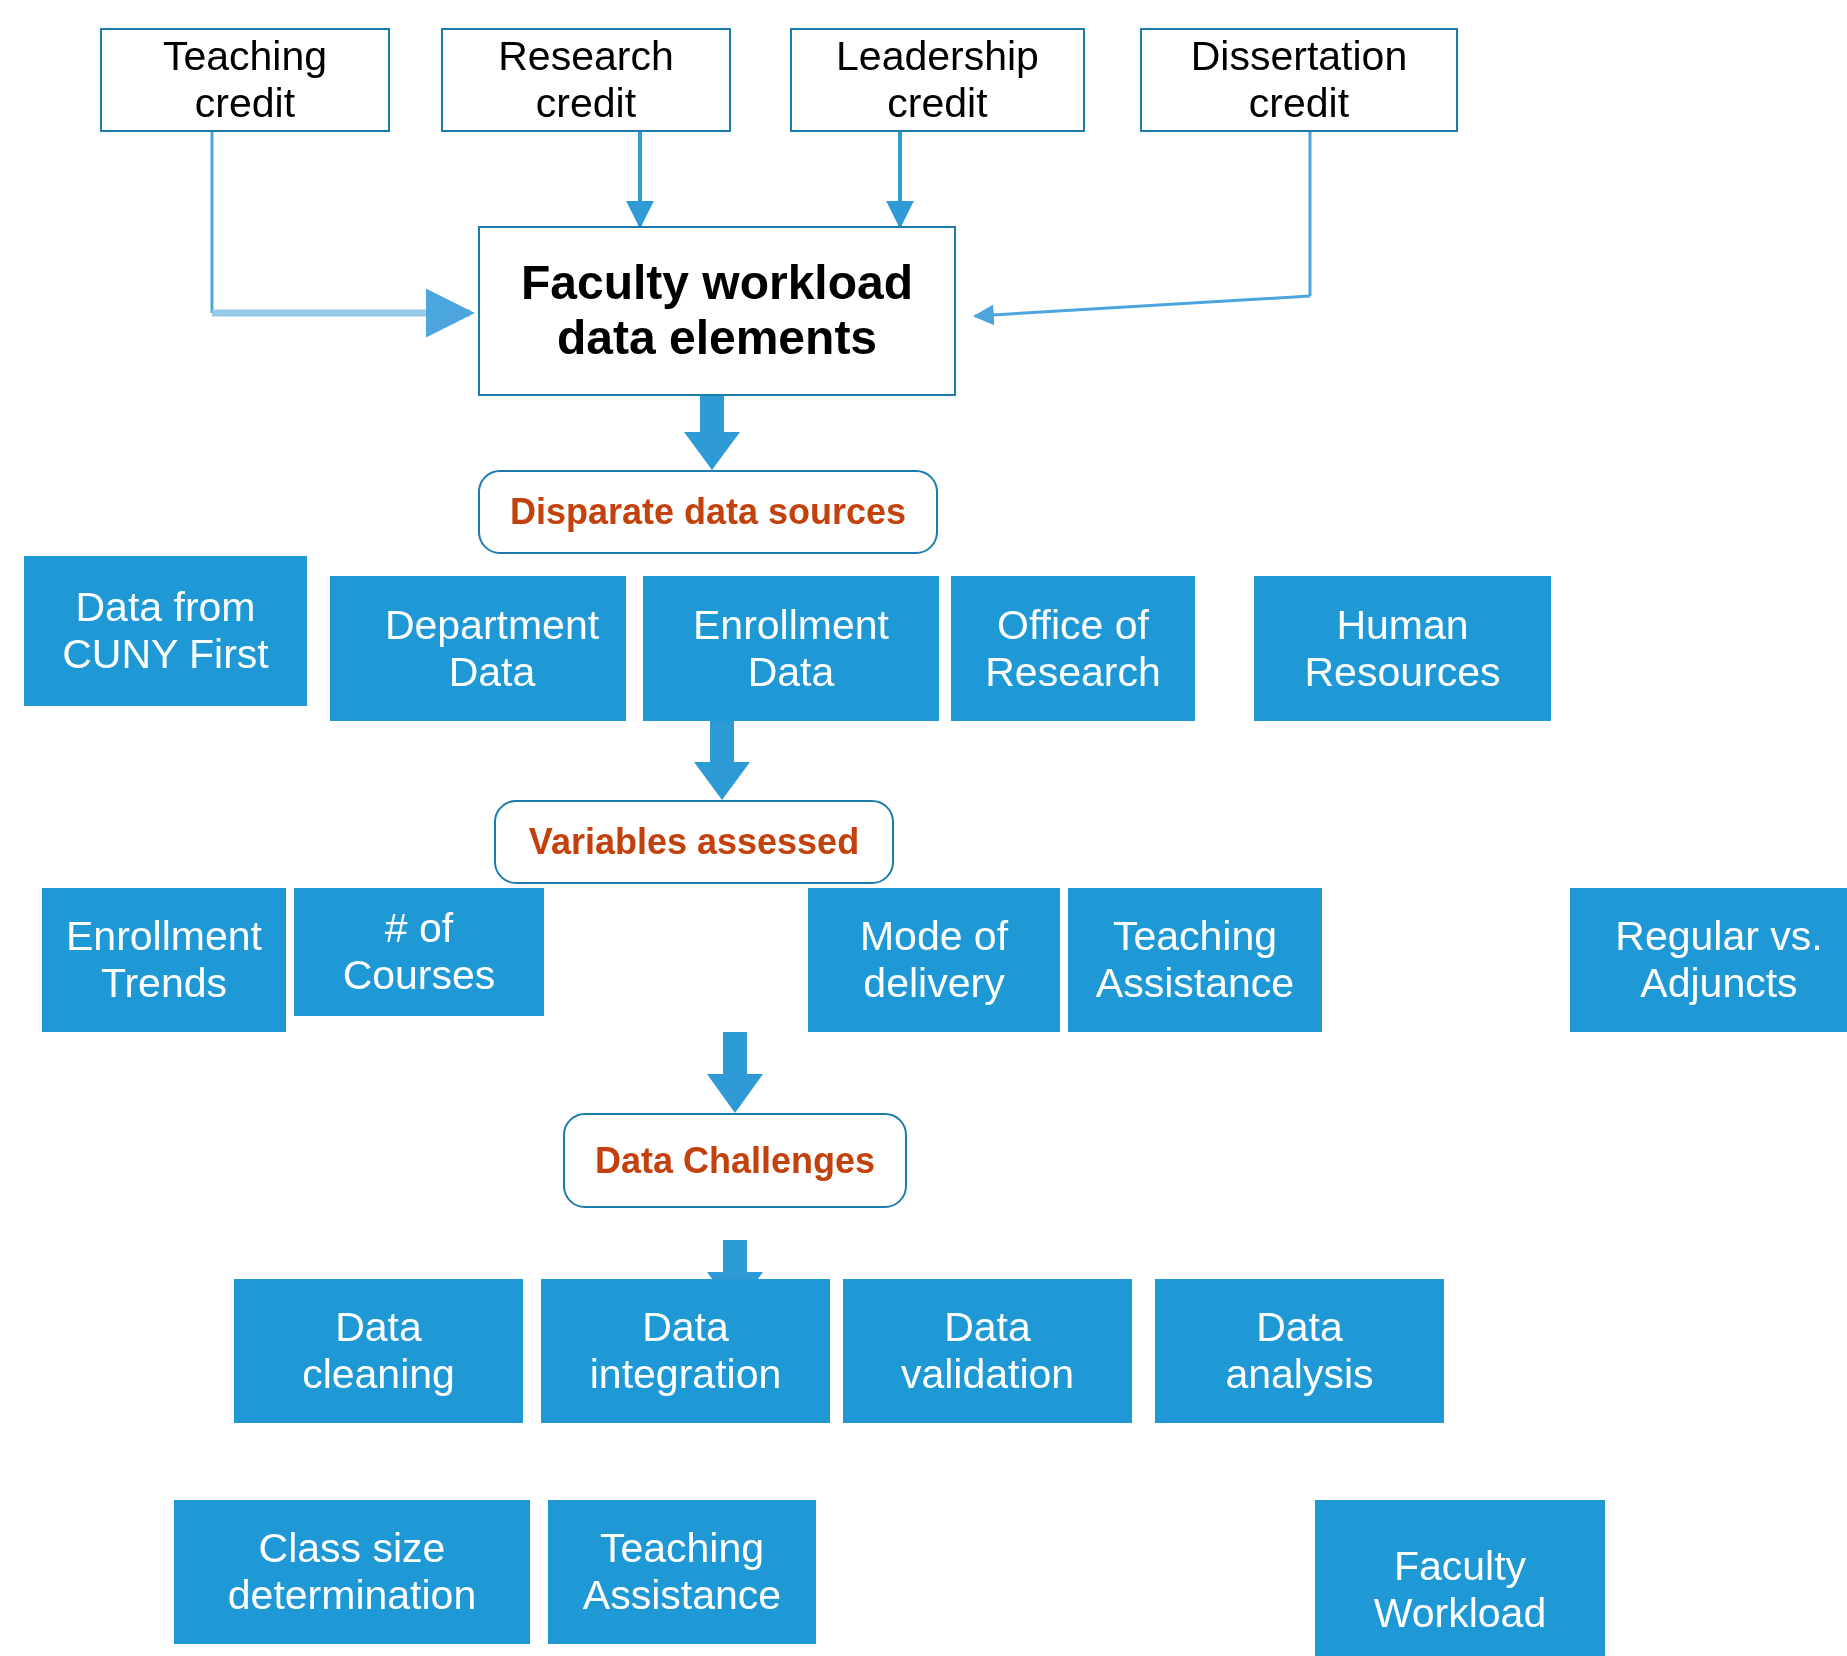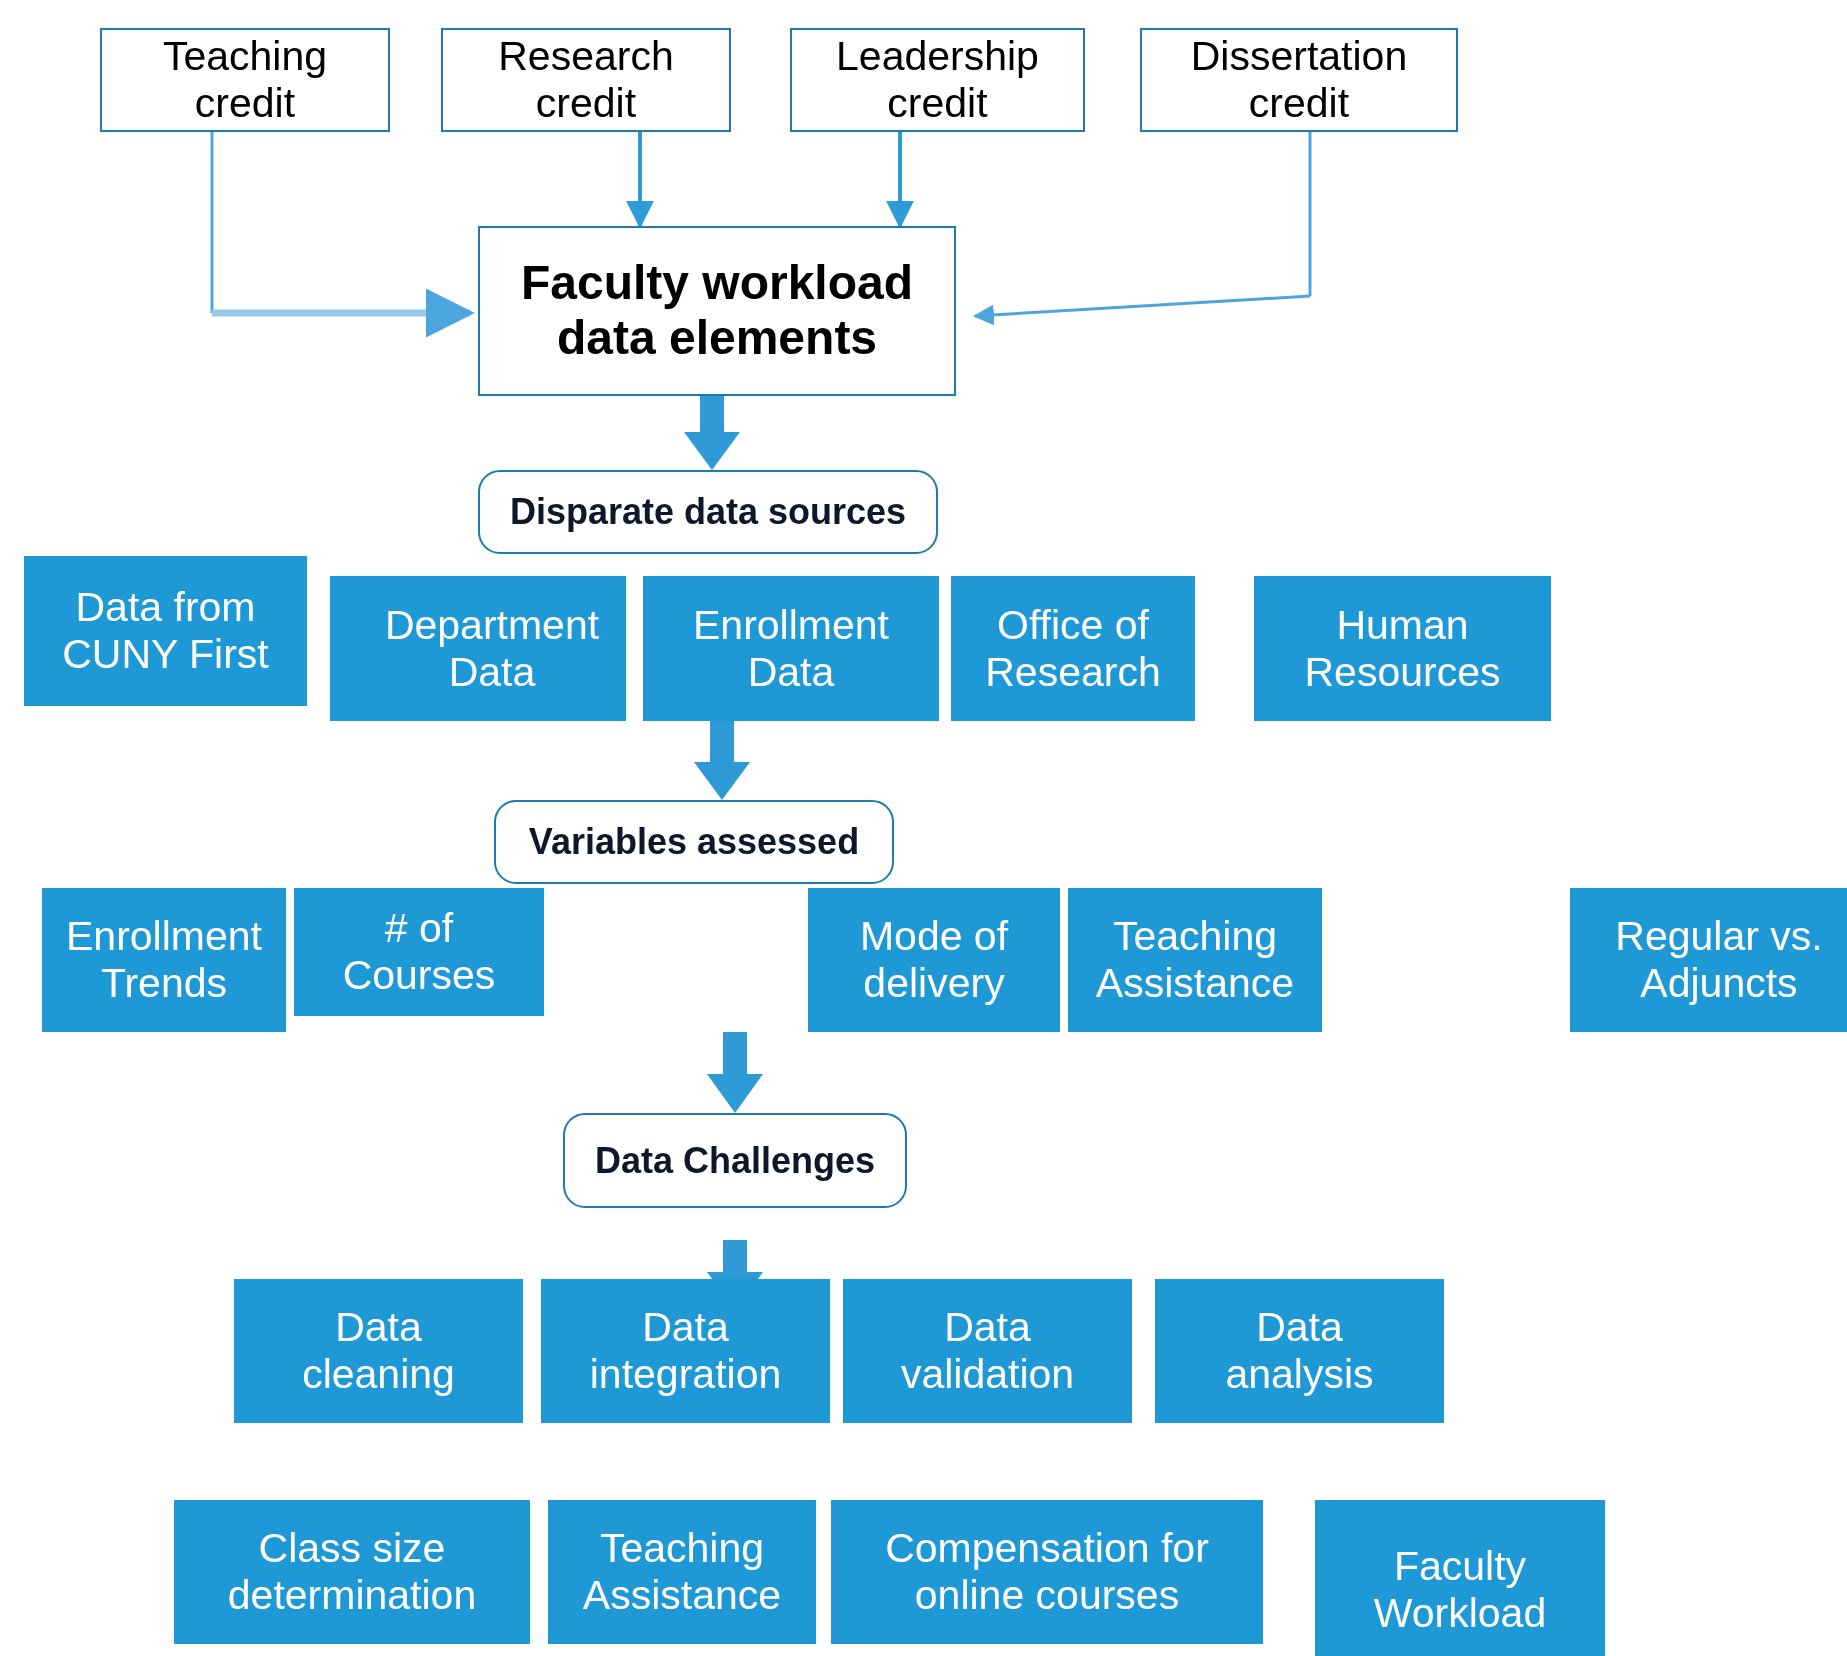--- a/index.html
+++ b/index.html
@@ -52,21 +52,21 @@
     color: #000000;
     font-size: 48px;
     font-weight: bold;
   }
 
   
   .stage-box {
     background: #ffffff;
     border: 2px solid #1c7cad;
     border-radius: 22px;
-    color: #0f172a;
+    color: #c2410c;
     font-size: 36px;
     font-weight: bold;
     z-index: 4;
   }
 
   
   .blue-box {
     background: #1f99d5;
     border: 1px solid #1f99d5;
     color: #ffffff;
@@ -241,23 +241,19 @@
   <div class="node blue-box" style="left:174px; top:1500px; width:356px; height:144px;">
     <span class="node-label">Class size
 determination</span>
   </div>
 
   <div class="node blue-box" style="left:548px; top:1500px; width:268px; height:144px;">
     <span class="node-label">Teaching
 Assistance</span>
   </div>
 
-  <div class="node blue-box" style="left:831px; top:1500px; width:432px; height:144px;">
-    <span class="node-label">Compensation for
-online courses</span>
-  </div>
 
   <div class="node blue-box" style="left:1315px; top:1500px; width:290px; height:180px;">
     <span class="node-label">Faculty
 Workload</span>
   </div>
 
 </div>
 
 </body></html>

